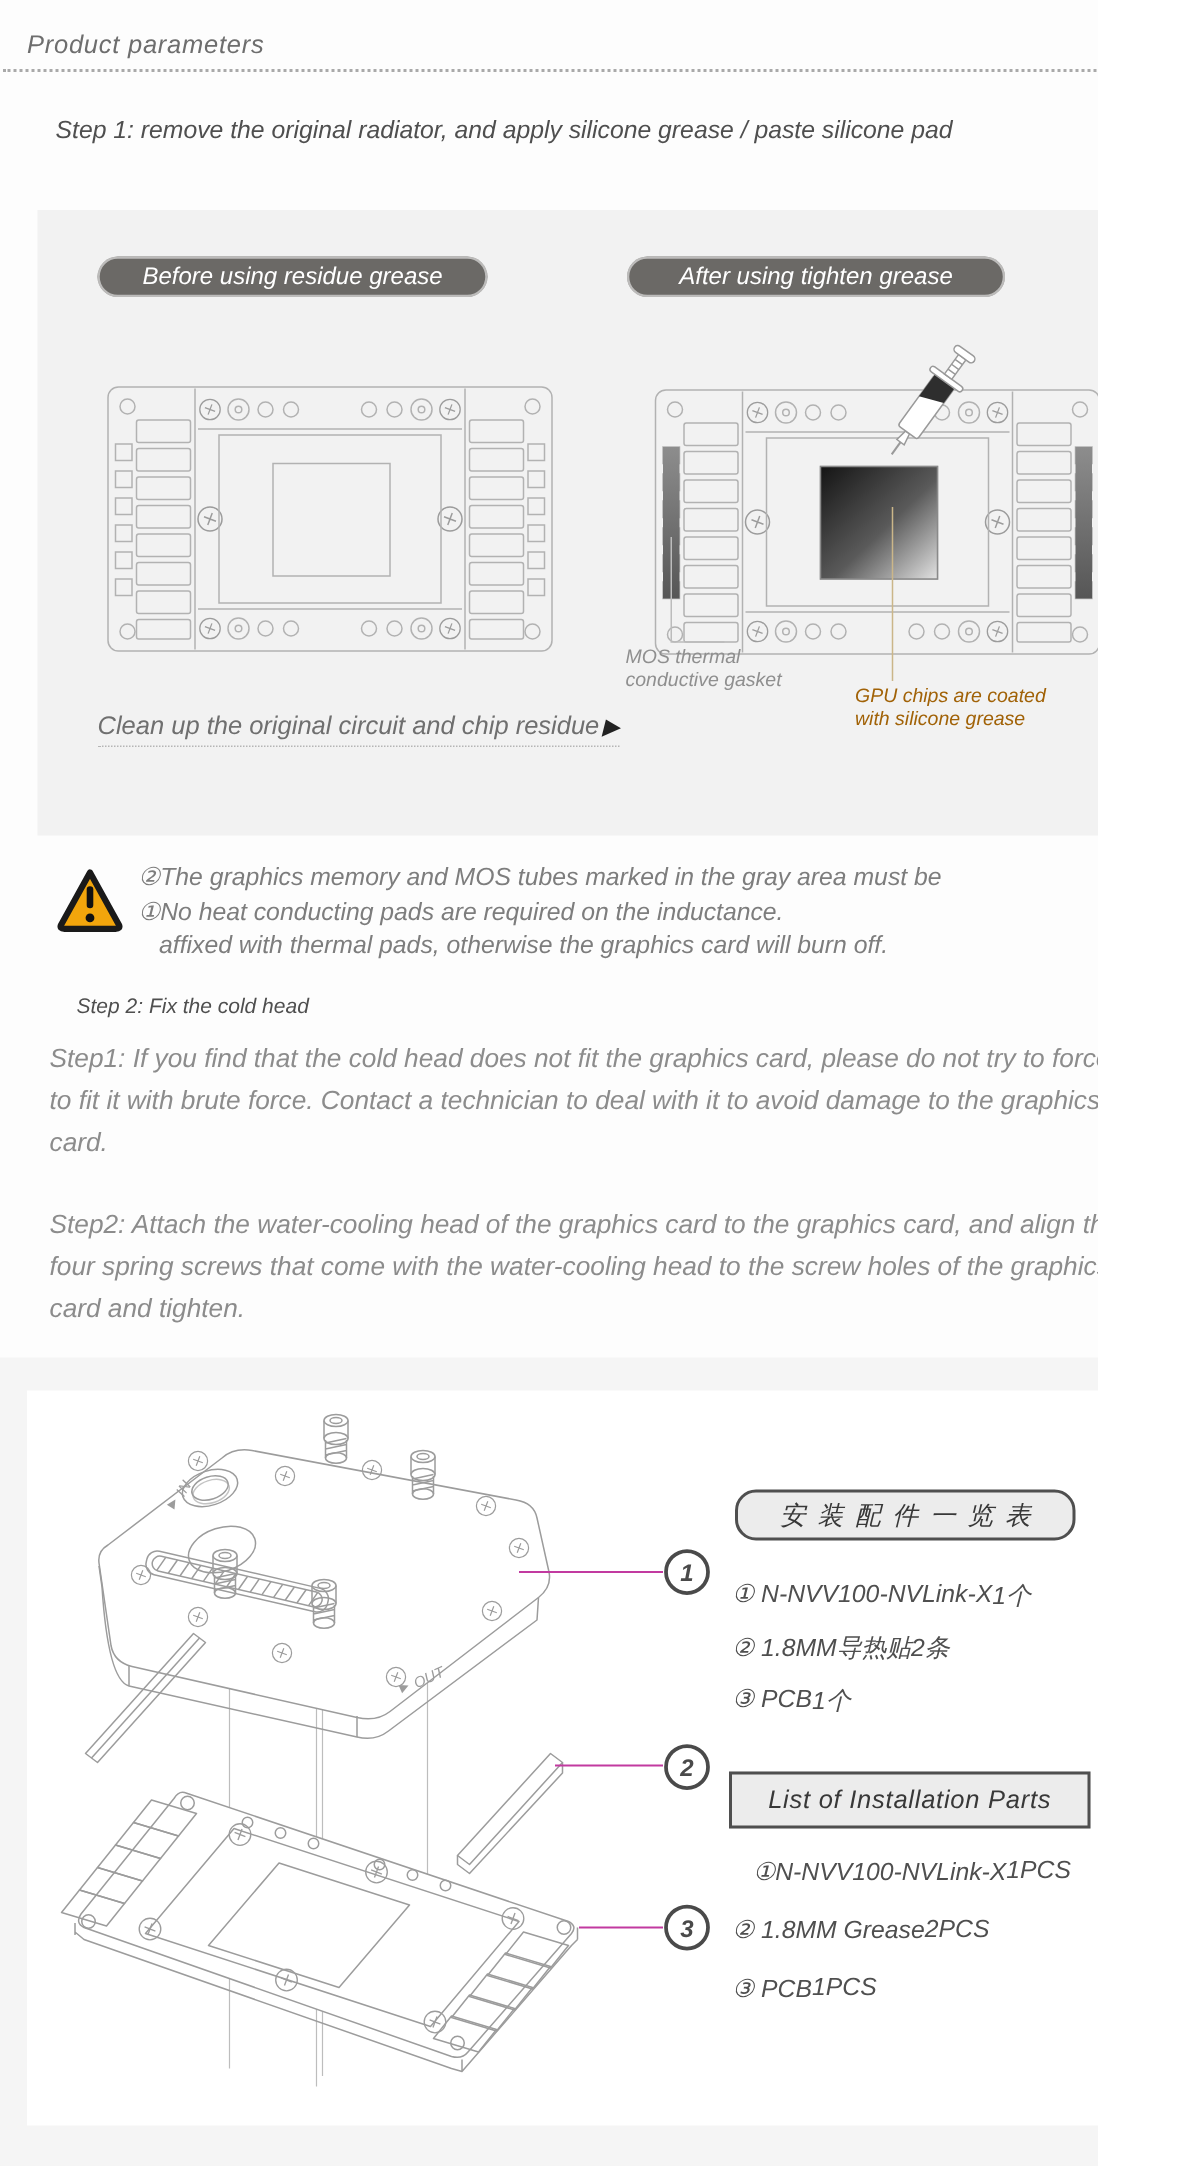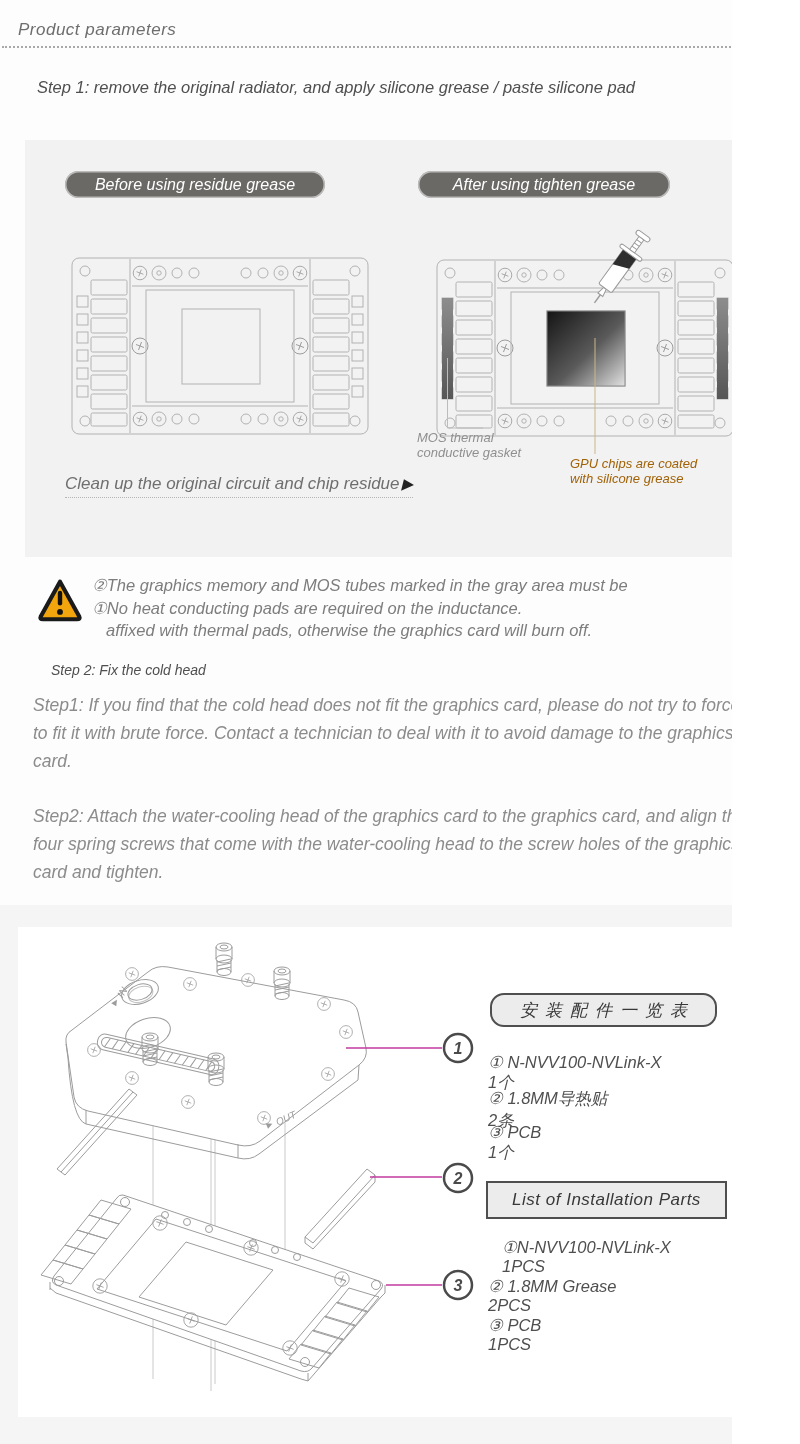--- a/index.html
+++ b/index.html
@@ -40,21 +40,21 @@
   .para2{top:802px;}
 
   
   .bottom-section{left:0;top:905px;width:800px;height:539px;background:#f5f5f5;}
   .parts-panel{left:18px;top:22px;width:740px;height:490px;background:#ffffff;}
   .exploded{left:10px;top:5px;}
   .tbl-header{border:2px solid #4f4f4f;background:#ececec;color:#383838;font-size:17px;
               display:flex;align-items:center;justify-content:center;}
   .cn-header{left:472px;top:66px;width:227px;height:34px;letter-spacing:8px;padding-left:8px;box-sizing:border-box;border-radius:14px;}
   .en-header{left:468px;top:254px;width:237px;height:34px;letter-spacing:.5px;}
-  .prow{left:470px;width:253px;font-size:16.5px;color:#4f4f4f;display:flex;justify-content:flex-end;flex-direction:column;}
+  .prow{left:470px;width:253px;font-size:16.5px;color:#4f4f4f;display:flex;justify-content:flex-start;}
   .prow .qty{color:#4f4f4f;}
   .cn-r0{top:126px;} .cn-r1{top:161px;} .cn-r2{top:196px;}
   .en-r0{top:311px;margin-left:14px;} .en-r1{top:350px;} .en-r2{top:389px;}
 
   svg text{font-family:"Liberation Sans",sans-serif;}
 </style>
 </head>
 <body>
 
 <div class="page">

